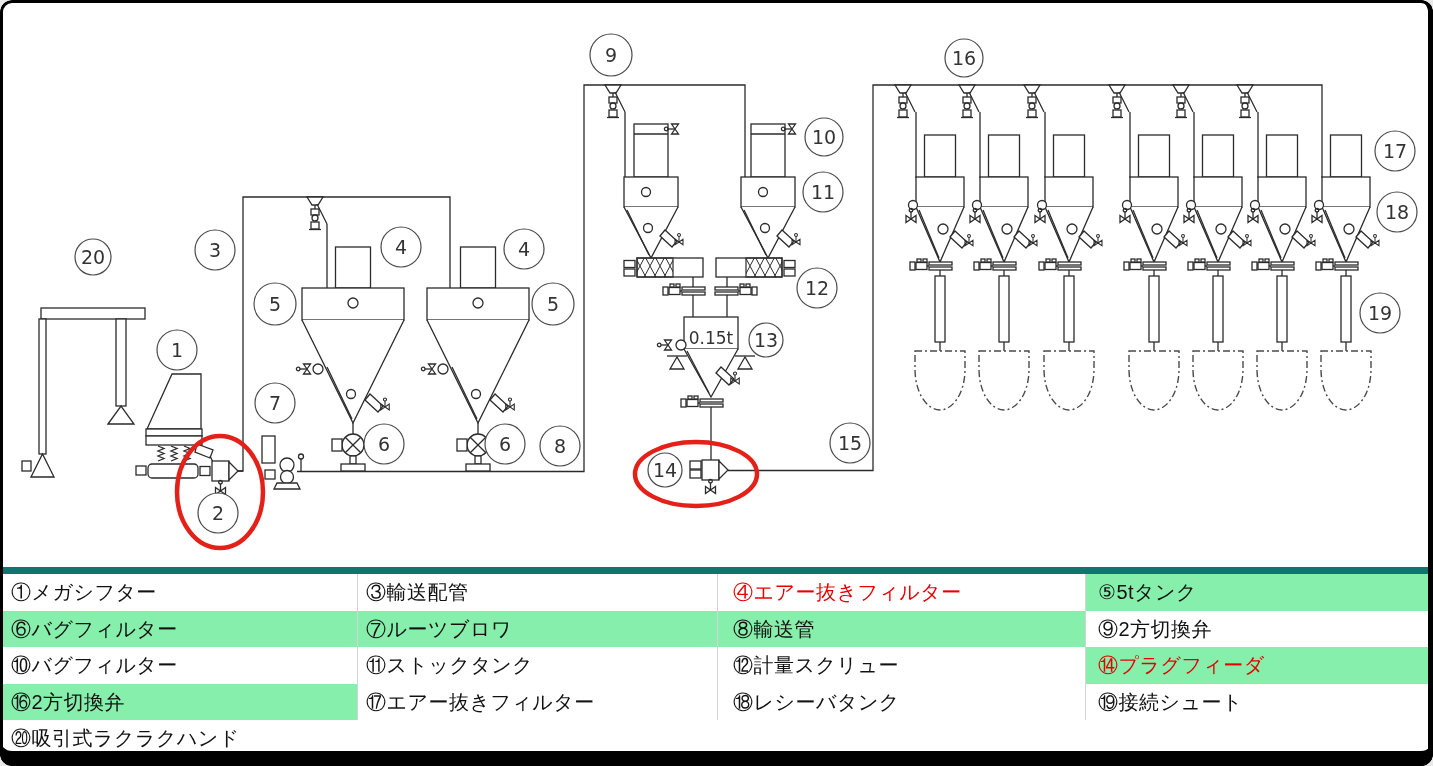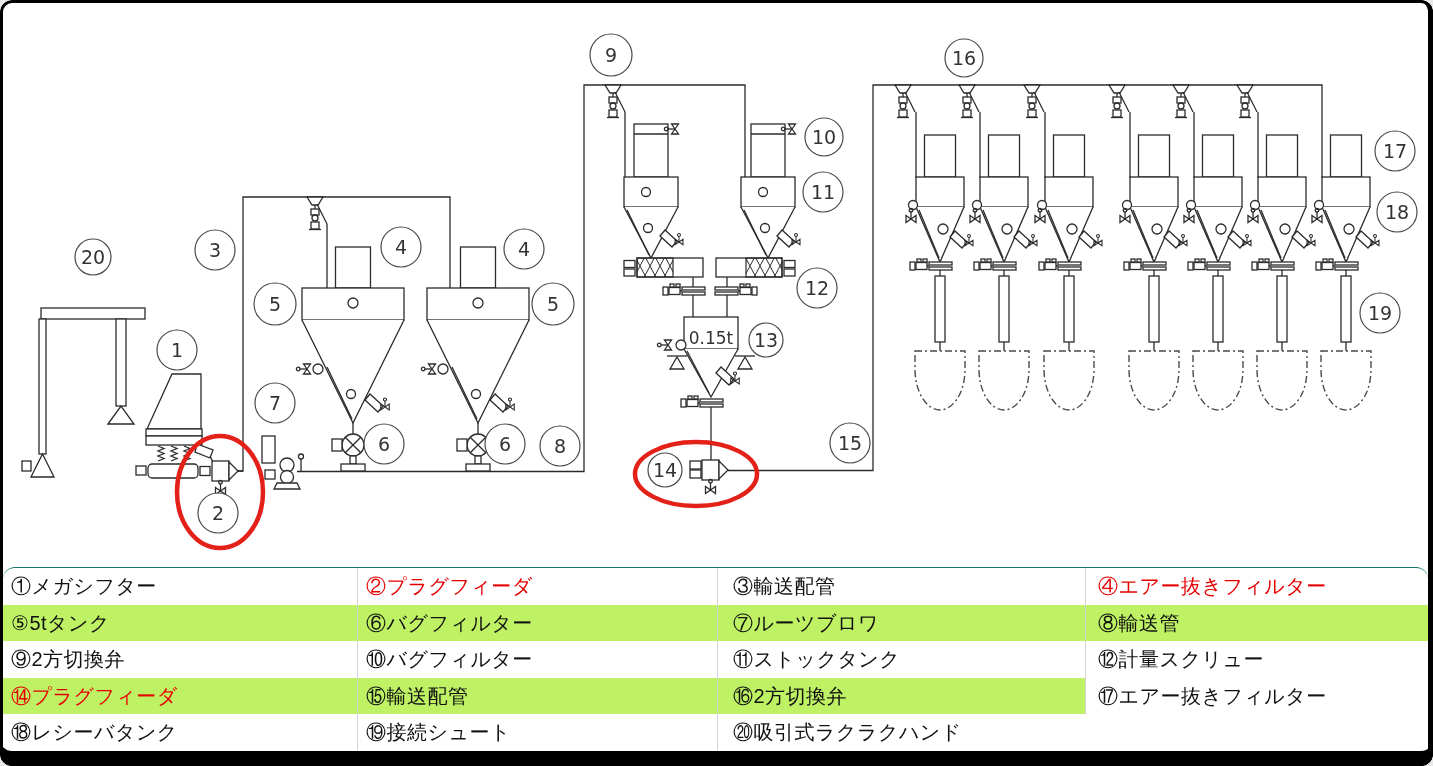--- a/index.html
+++ b/index.html
@@ -19,31 +19,31 @@
   svg text{font-family:"DejaVu Sans","Liberation Sans",sans-serif;}
   .ln{fill:none;stroke:var(--line);stroke-width:1.3;}
   .fw{fill:#fff;stroke:var(--line);stroke-width:1.3;}
   .dash{fill:none;stroke:#4a4a4a;stroke-width:1.4;stroke-dasharray:7 3 2 3;}
   .co{fill:#fff;stroke:#4a4a4a;stroke-width:1.2;}
   .ct{fill:#333;font-size:19px;text-anchor:middle;}
   .hl{fill:none;stroke:var(--red);stroke-width:4.5;}
   
   .legend{
     position:absolute;left:3px;right:5px;top:567px;z-index:10;
-    border-top:1px solid #0f766e;
-    display:grid;grid-template-columns:354px 360px 368px auto;grid-auto-rows:36.6px;border-radius:12px;
+    border-top:7px solid #0f766e;
+    display:grid;grid-template-columns:354px 360px 368px auto;grid-auto-rows:36.6px;
   }
   .lcell{
     font-size:20px;line-height:36.6px;color:#111;padding-left:8px;white-space:nowrap;
     letter-spacing:0.5px;
   }
   .lcell:nth-child(4n+2),.lcell:nth-child(4n+3),.lcell:nth-child(4n){border-left:1px solid #d4d4d4;}
   .lcell:nth-child(4n+3){padding-left:15px;}
   .lcell:nth-child(4n){padding-left:12px;}
-  .lcell.alt{background:#bef264;}
+  .lcell.alt{background:#86efac;}
   .lcell.red{color:var(--legend-red);}
 </style>
 </head>
 <body>
 
 <div class="frame">
 
 <svg width="1433" height="566" viewBox="0 0 1433 566">
   <defs>
 
@@ -341,33 +341,31 @@
         </g>
     <g>
           <circle class="co" cx="1380" cy="313" r="20"></circle>
           <text class="ct" x="1380" y="320">19</text>
         </g>
   </g>
 </svg>
 
 <div class="legend" id="legend">
       <div class="lcell"><span>①</span><span>メガシフター</span></div>
-      <div class="lcell red"><span>②</span><span>プラグフィーダ</span></div>
       <div class="lcell"><span>③</span><span>輸送配管</span></div>
       <div class="lcell red"><span>④</span><span>エアー抜きフィルター</span></div>
       <div class="lcell alt"><span>⑤</span><span>5tタンク</span></div>
       <div class="lcell alt"><span>⑥</span><span>バグフィルター</span></div>
       <div class="lcell alt"><span>⑦</span><span>ルーツブロワ</span></div>
       <div class="lcell alt"><span>⑧</span><span>輸送管</span></div>
       <div class="lcell"><span>⑨</span><span>2方切換弁</span></div>
       <div class="lcell"><span>⑩</span><span>バグフィルター</span></div>
       <div class="lcell"><span>⑪</span><span>ストックタンク</span></div>
       <div class="lcell"><span>⑫</span><span>計量スクリュー</span></div>
       <div class="lcell alt red"><span>⑭</span><span>プラグフィーダ</span></div>
-      <div class="lcell alt"><span>⑮</span><span>輸送配管</span></div>
       <div class="lcell alt"><span>⑯</span><span>2方切換弁</span></div>
       <div class="lcell"><span>⑰</span><span>エアー抜きフィルター</span></div>
       <div class="lcell"><span>⑱</span><span>レシーバタンク</span></div>
       <div class="lcell"><span>⑲</span><span>接続シュート</span></div>
       <div class="lcell"><span>⑳</span><span>吸引式ラクラクハンド</span></div>
     </div>
 
 <div class="border-overlay"></div>
 </div>
 

